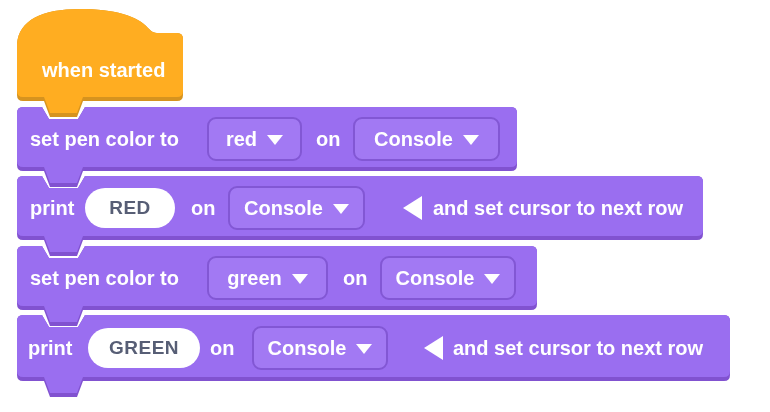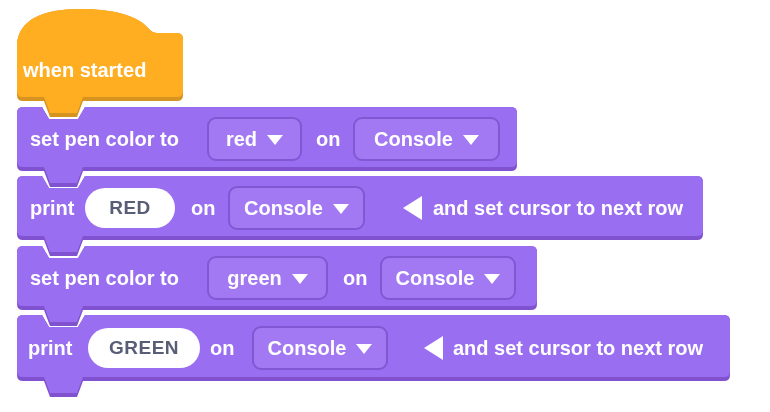--- a/index.html
+++ b/index.html
@@ -61,21 +61,21 @@
       <path d="M 23 246 L 42 246 L 49 258 L 78 258 L 85 246 L 531 246 Q 537 246 537 252 L 537 304 Q 537 310 531 310 L 83 310 L 77 326 L 50 326 L 44 310 L 23 310 Q 17 310 17 304 L 17 252 Q 17 246 23 246 Z" fill="#8152d0"></path>
       <path d="M 23 246 L 42 246 L 49 258 L 78 258 L 85 246 L 531 246 Q 537 246 537 252 L 537 300 Q 537 306 531 306 L 83 306 L 77 322 L 50 322 L 44 306 L 23 306 Q 17 306 17 300 L 17 252 Q 17 246 23 246 Z" fill="#9a6ef0"></path>
     </g>
 
     <g>
       <path d="M 23 315 L 42 315 L 49 327 L 78 327 L 85 315 L 724 315 Q 730 315 730 321 L 730 375 Q 730 381 724 381 L 83 381 L 77 397 L 50 397 L 44 381 L 23 381 Q 17 381 17 375 L 17 321 Q 17 315 23 315 Z" fill="#8152d0"></path>
       <path d="M 23 315 L 42 315 L 49 327 L 78 327 L 85 315 L 724 315 Q 730 315 730 321 L 730 371 Q 730 377 724 377 L 83 377 L 77 393 L 50 393 L 44 377 L 23 377 Q 17 377 17 371 L 17 321 Q 17 315 23 315 Z" fill="#9a6ef0"></path>
     </g>
   </svg>
 
-  <div class="ov blocktext" style="left:23px;top:70px;">when started</div>
+  <div class="ov blocktext" style="left:42px;top:70px;">when started</div>
 
   <div class="ov blocktext" style="left:30px;top:139px;">set pen color to</div>
   <div class="dropdown" style="left:207px;top:117px;width:95px;">
     <span>red</span>
     <span class="caret"></span>
   </div>
   <div class="ov blocktext" style="left:316px;top:139px;">on</div>
   <div class="dropdown" style="left:353px;top:117px;width:147px;">
     <span>Console</span>
     <span class="caret"></span>

